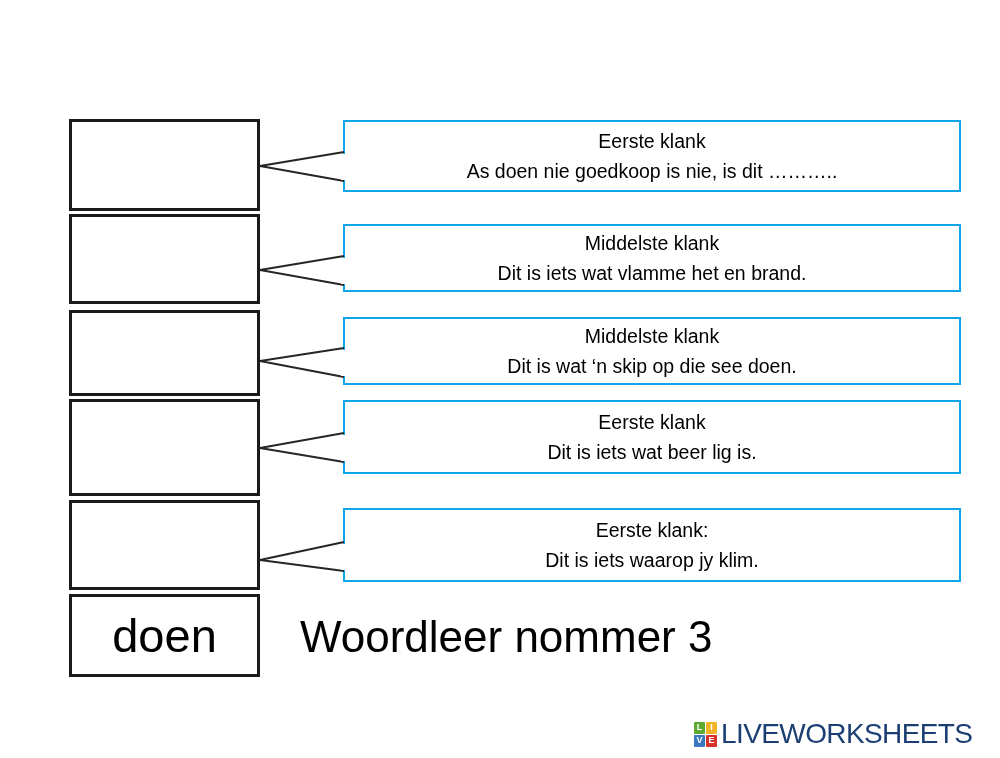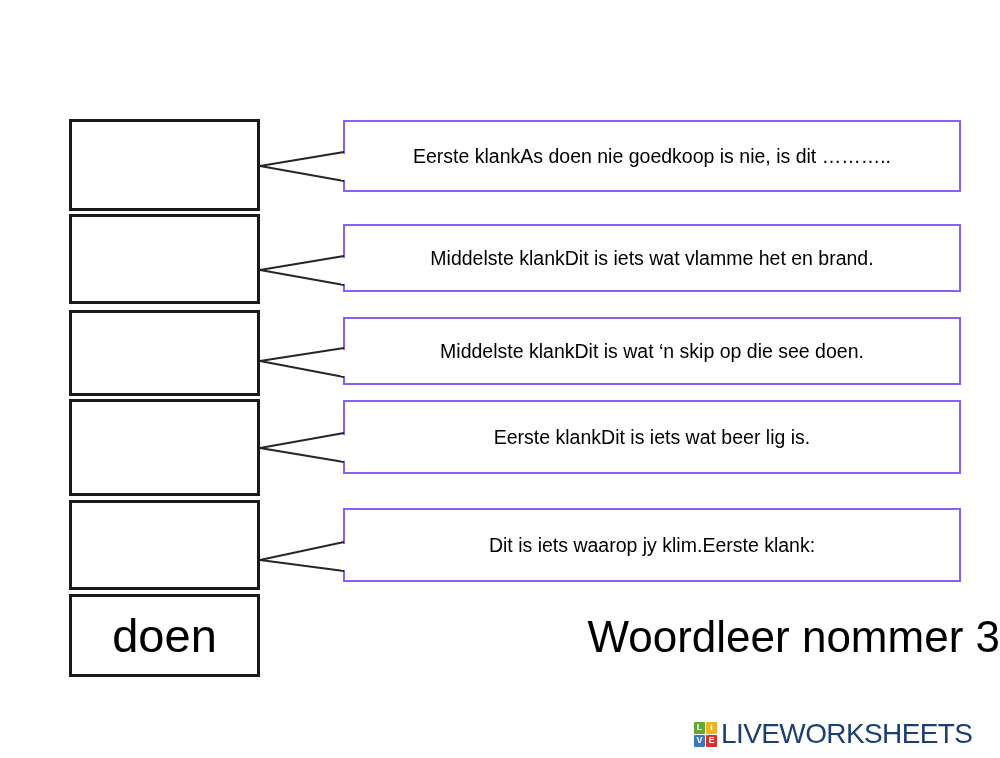--- a/index.html
+++ b/index.html
@@ -53,23 +53,23 @@
     line-height: 1;
     letter-spacing: 0px;
     color: #000000;
   }
 
   
   .callout {
     position: absolute;
     box-sizing: border-box;
     background: #ffffff;
-    border: 2px solid #8b5cf6;
-    display: flex;
-    flex-direction: row;
+    border: 2px solid #0ea5e9;
+    display: flex;
+    flex-direction: column;
     align-items: center;
     justify-content: center;
     text-align: center;
   }
   .callout .line {
     font-size: 19.5px;
     line-height: 1.55;
     white-space: nowrap;
     color: #000000;
   }
@@ -86,21 +86,21 @@
     width: 1000px; height: 758px;
     pointer-events: none;
   }
 
   
   .title {
     position: absolute;
     left: 300px;
     top: 615px;
     width: 700px;
-    text-align: right;
+    text-align: left;
     font-size: 44px;
     line-height: 1;
     color: #000000;
     white-space: nowrap;
   }
 
   
   .brand {
     position: absolute;
     left: 694px;
@@ -158,22 +158,22 @@
   </div>
   <div class="callout c3">
     <span class="line">Middelste klank</span>
     <span class="line">Dit is wat ‘n skip op die see doen.</span>
   </div>
   <div class="callout c4">
     <span class="line">Eerste klank</span>
     <span class="line">Dit is iets wat beer lig is.</span>
   </div>
   <div class="callout c5">
+    <span class="line">Eerste klank:</span>
     <span class="line">Dit is iets waarop jy klim.</span>
-    <span class="line">Eerste klank:</span>
   </div>
 
   <svg id="tails" viewBox="0 0 1000 758">
     <g fill="none" stroke="#262626" stroke-width="2">
 
       <path d="M260,166 L344,152"></path>
       <path d="M260,166 L344,181"></path>
 
       <path d="M260,270 L344,256"></path>
       <path d="M260,270 L344,285"></path>

